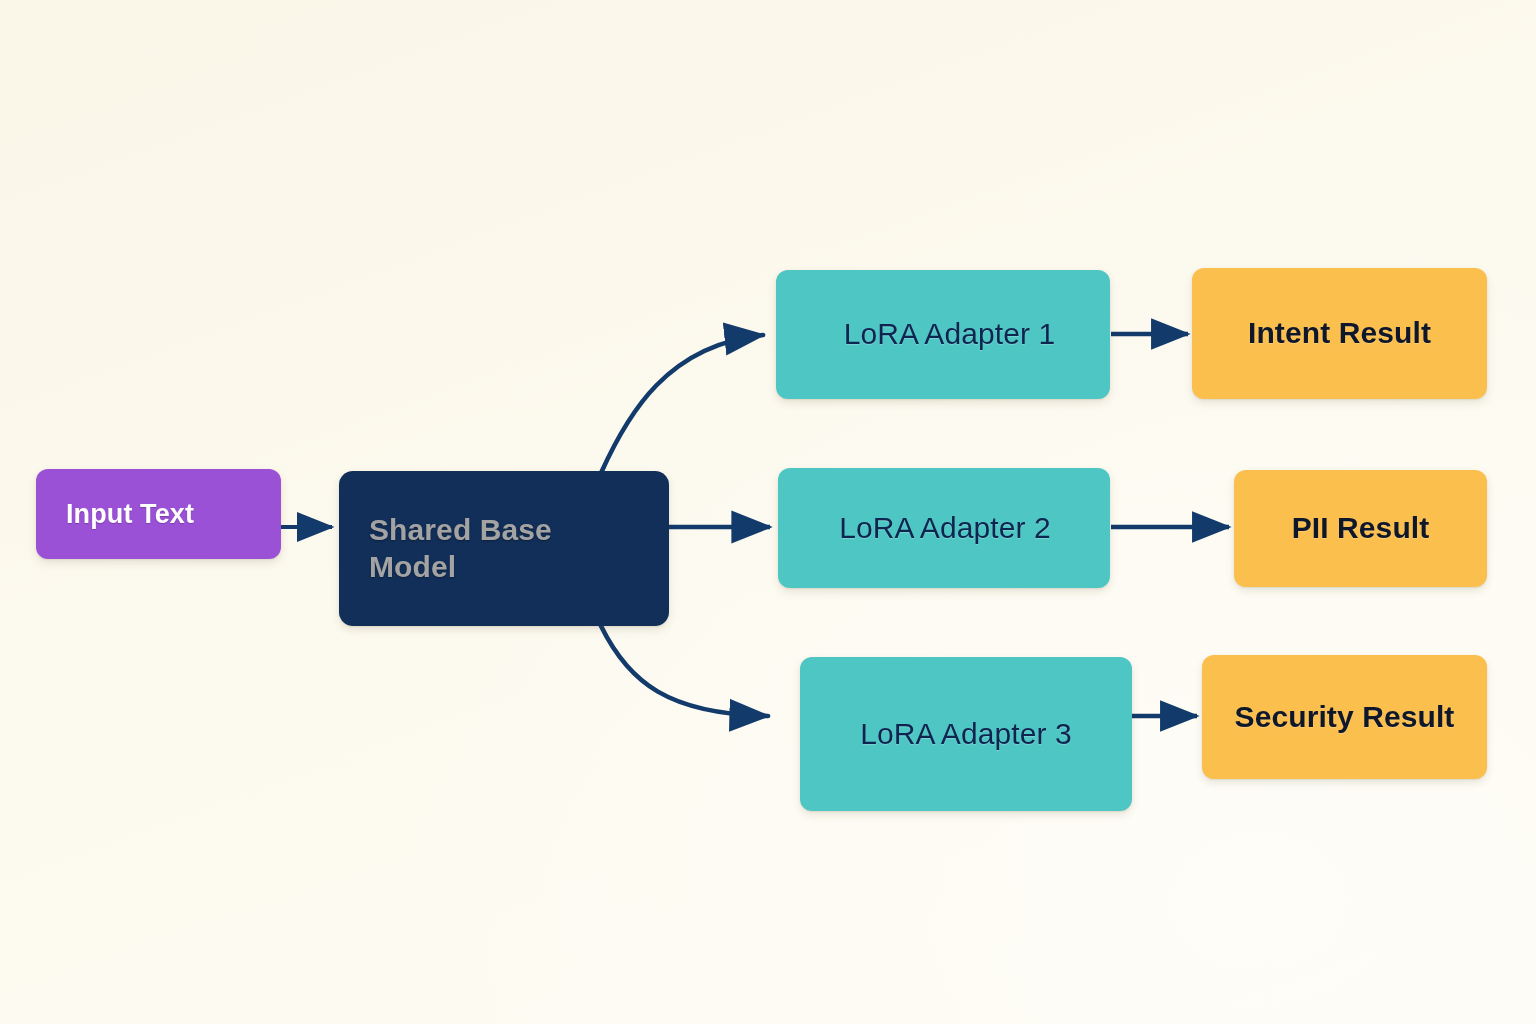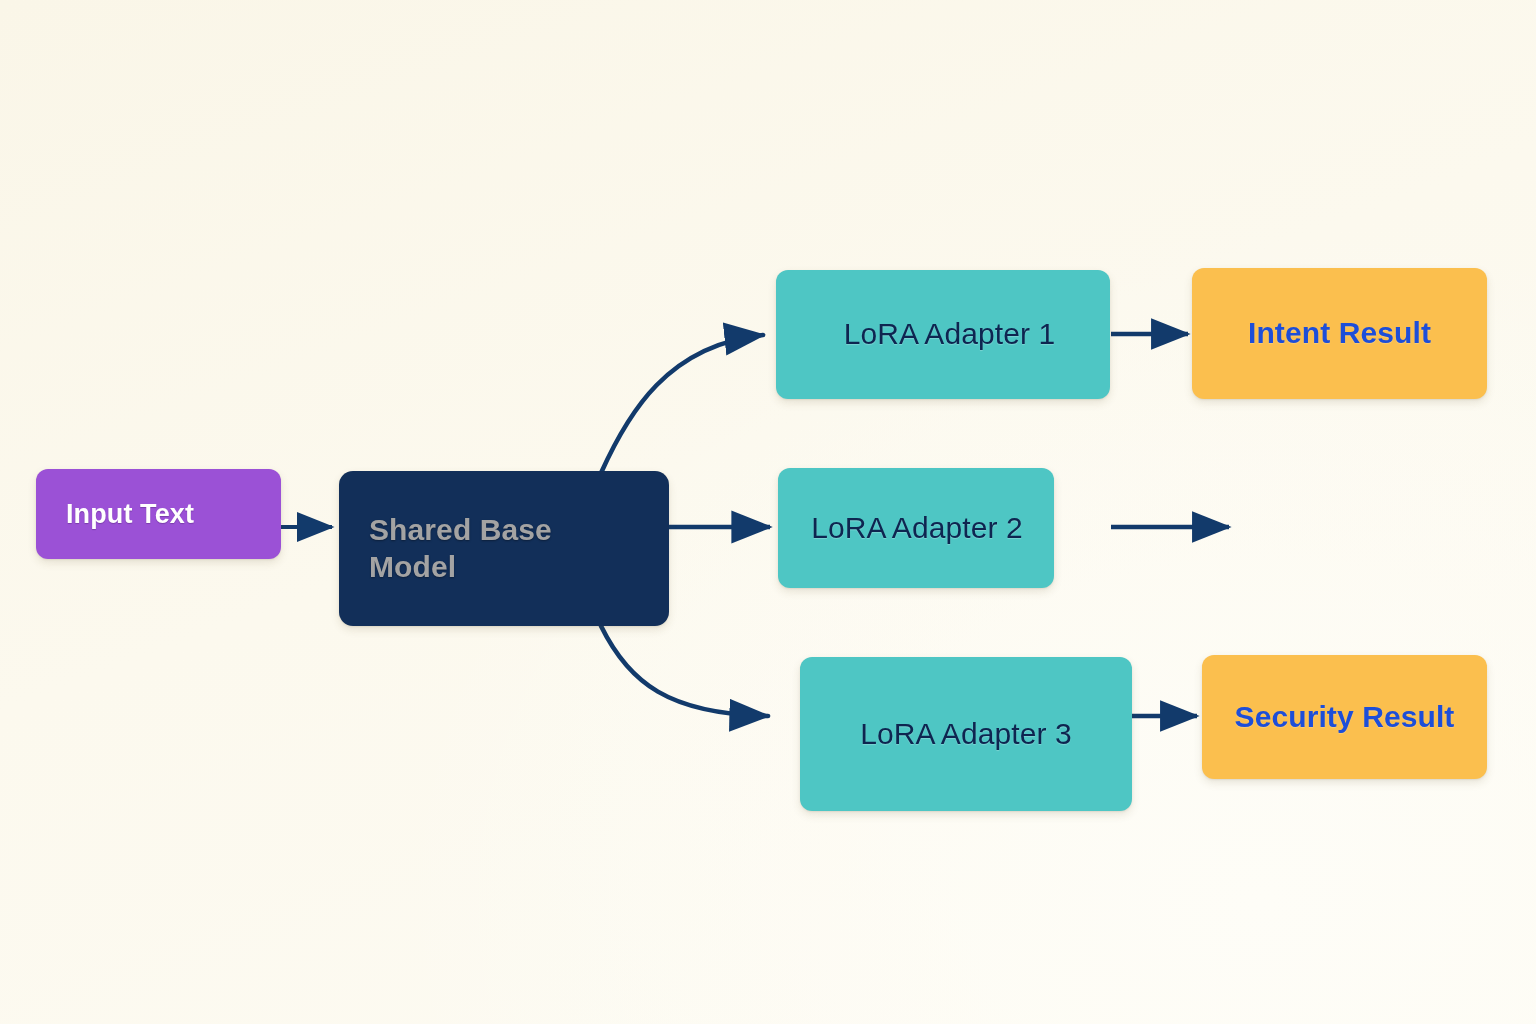--- a/index.html
+++ b/index.html
@@ -76,21 +76,21 @@
     justify-content: center;
   }
   .node--adapter .label {
     font-size: 30px;
     font-weight: 500;
     text-shadow: 0 1px 1px rgba(255,255,255,0.25);
   }
 
   .node--result {
     background: #FBBF4E;
-    color: #1d4ed8;
+    color: #0f172a;
     justify-content: center;
   }
   .node--result .label {
     font-size: 30px;
     font-weight: 600;
     text-shadow: 0 1px 1px rgba(255,255,255,0.22);
   }
 </style>
 </head>
 <body>
@@ -125,30 +125,33 @@
 
   <div class="node node--base" style="left:339px; top:471px; width:330px; height:155px;">
     <span class="label">Shared Base
 Model</span>
   </div>
 
   <div class="node node--adapter" style="left:776px; top:270px; width:334px; height:129px;padding-left:43px;">
     <span class="label">LoRA Adapter 1</span>
   </div>
 
-  <div class="node node--adapter" style="left:778px; top:468px; width:276px; height:120px;padding-left:32px;">
+  <div class="node node--adapter" style="left:778px; top:468px; width:332px; height:120px;padding-left:32px;">
     <span class="label">LoRA Adapter 2</span>
   </div>
 
   <div class="node node--adapter" style="left:800px; top:657px; width:332px; height:154px;">
     <span class="label">LoRA Adapter 3</span>
   </div>
 
   <div class="node node--result" style="left:1192px; top:268px; width:295px; height:131px;">
     <span class="label">Intent Result</span>
   </div>
 
+  <div class="node node--result" style="left:1234px; top:470px; width:253px; height:117px;">
+    <span class="label">PII Result</span>
+  </div>
 
   <div class="node node--result" style="left:1202px; top:655px; width:285px; height:124px;">
     <span class="label">Security Result</span>
   </div>
 
 </div>
 
 </body></html>

